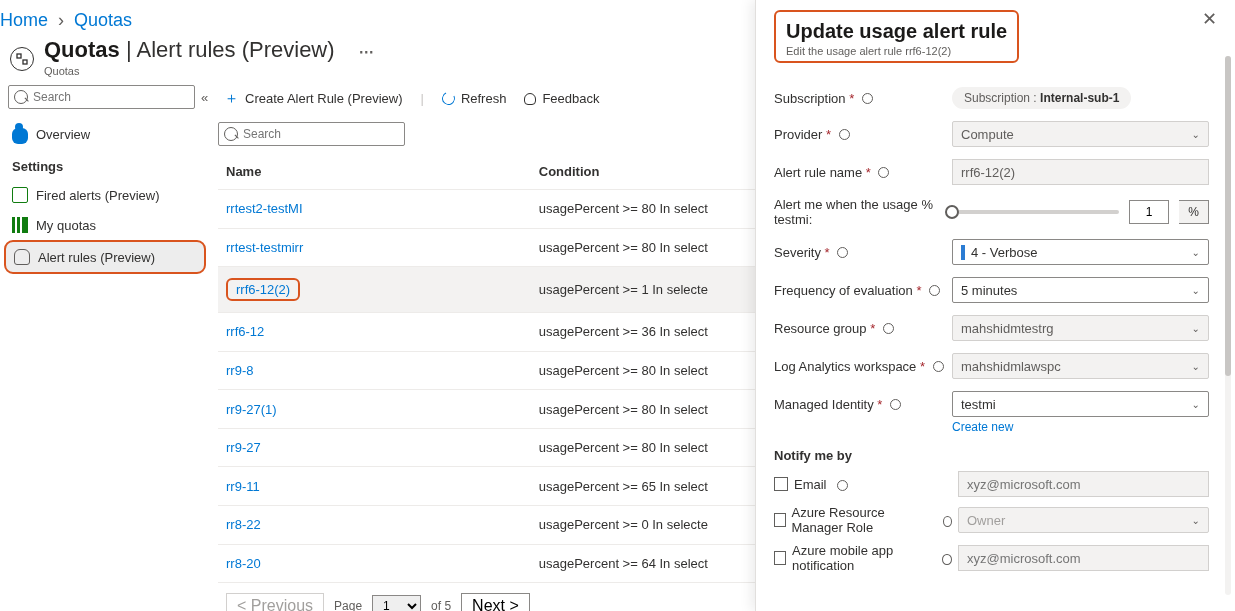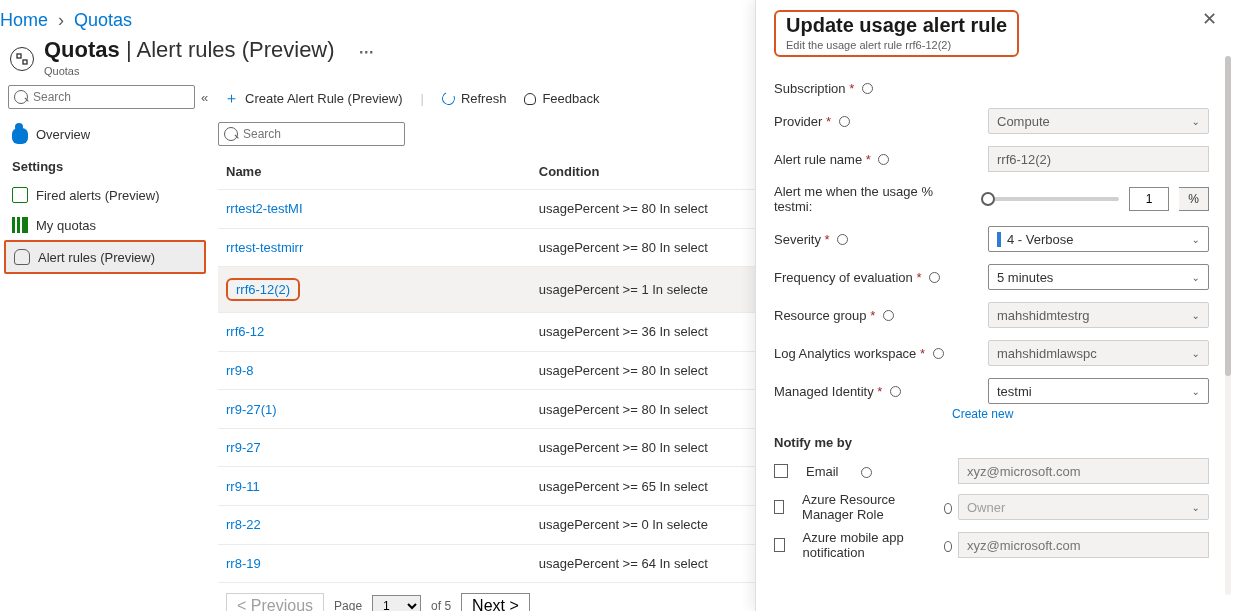--- a/index.html
+++ b/index.html
@@ -57,21 +57,21 @@
     content:""; position:absolute; left:16px; top:60%; width:5px;height:1.4px;
     background:#605e5c; transform:rotate(45deg);
   }
   .collapse-caret { color:#605e5c; cursor:pointer;}
 
   .side-item { display:flex; align-items:center; gap:8px; padding:7px 8px; cursor:pointer; font-size:13px; color:#323130;}
   .side-item.active { background:#ededed; }
   .side-item .ic { width:16px;height:16px; display:inline-flex;align-items:center;justify-content:center;}
   .side-heading { font-weight:600; padding:10px 8px 6px 8px; font-size:13px;}
 
-  .highlight-box { border:2.5px solid #d9541e; border-radius:2px; }
+  .highlight-box { border:2.5px solid #d9541e; border-radius:9px; }
 
   
   .main { flex:1; padding:0 8px; position:relative;}
   .toolbar { display:flex; align-items:center; gap:18px; padding:4px 0 10px 6px; color:#323130;}
   .tb-btn { display:inline-flex; align-items:center; gap:6px; cursor:pointer; font-size:13px;}
   .tb-sep { color:#c8c6c4;}
   .filters-row { display:flex; align-items:center; gap:12px; margin: 4px 0 8px 0;}
   .main-search {width:180px;}
   .pill {
     background:#edebe9; border-radius:14px; padding:4px 12px;
@@ -104,29 +104,29 @@
   .pager select{ font-size:12px; border:1px solid #8a8886; padding:2px 14px 2px 6px;}
 
   
   .panel {
     position:absolute; right:0; top:0; width:480px; height:611px;
     background:#fff; border-left:1px solid #e1dfdd;
     box-shadow:-4px 0 12px rgba(0,0,0,.08);
     display:flex; flex-direction:column;
   }
   .panel-head{ padding:10px 18px 8px 18px; display:flex; justify-content:space-between; align-items:flex-start;}
-  .panel-title-wrap{ border:2.5px solid #d9541e; border-radius:6px; padding:2px 10px 4px 10px;}
+  .panel-title-wrap{ border:2.5px solid #d9541e; border-radius:6px; padding:8px 10px 4px 10px;}
   .panel-title{ font-size:20px; font-weight:600; color:#1b1a19;}
   .panel-sub{ font-size:11px; color:#605e5c; margin-top:2px;}
   .close-x{ font-size:18px; color:#605e5c; cursor:pointer; line-height:1;}
   .panel-body{ padding:4px 26px 10px 18px; overflow-y:auto; position:relative;}
   .scroll-track{ position:absolute; right:4px; top:56px; bottom:16px; width:6px; background:#f3f2f1; border-radius:3px;}
   .scroll-thumb{ position:absolute; right:4px; top:56px; width:6px; height:320px; background:#c8c6c4; border-radius:3px;}
 
-  .form-row{ display:flex; align-items:center; margin:12px 0;gap:36px;}
+  .form-row{ display:flex; align-items:center; margin:12px 0;}
   .form-row label{ width:178px; font-size:13px; color:#323130;}
   .req{ color:#a4262c; }
   .info{ display:inline-block; width:11px;height:11px;border:1px solid #605e5c;border-radius:50%;
     margin-left:4px; position:relative; top:1px;}
 
   .chip{
     background:#f3f2f1; border-radius:12px; padding:4px 12px; font-size:12px;
     color:#605e5c;
   }
   .chip .k{} .chip .v{ font-weight:600; color:#323130;}
@@ -148,21 +148,21 @@
   .slider-thumb{ position:absolute; left:0; top:50%; transform:translate(-50%,-50%);
     width:14px;height:14px;border-radius:50%;background:#fff;border:2px solid #605e5c;}
   .slider-val{ width:40px; height:24px; border:1px solid #8a8886; text-align:center; font-size:12px;}
   .slider-unit{ width:30px; height:24px; border:1px solid #8a8886; border-left:none; text-align:center;
     font-size:12px; display:flex;align-items:center;justify-content:center; background:#f3f2f1;}
 
   .link-small{ font-size:12px; color:#0078d4;}
 
   .section-title{ font-weight:600; margin:14px 0 6px 0;}
   .check-row{ display:flex; align-items:center; gap:6px; margin:8px 0;}
-  .check-row label{ width:178px; display:flex; align-items:center; gap:18px;}
+  .check-row label{ width:178px; display:flex; align-items:center; gap:6px;}
   .chk{ width:14px;height:14px;border:1px solid #605e5c; display:inline-block;}
   .ph{ color:#a19f9d;}
 
   
   .cloud-ic{ width:16px;height:10px;background:#0078d4;border-radius:6px;position:relative;top:2px;}
   .cloud-ic::before{content:"";position:absolute;top:-5px;left:3px;width:8px;height:8px;background:#0078d4;border-radius:50%;}
   .green-bars{display:inline-block;width:14px;height:12px;background:linear-gradient(90deg,#107c10 3px,transparent 3px 5px,#107c10 5px 8px,transparent 8px 10px,#107c10 10px 13px);}
   .green-doc{display:inline-block;width:12px;height:14px;border:1.5px solid #107c10;border-radius:2px;}
   .bell-ic{display:inline-block;width:12px;height:12px;border:1.4px solid #605e5c;border-radius:6px 6px 3px 3px;position:relative;}
   .plus-ic{color:#0078d4;font-size:15px;font-weight:400;}
@@ -301,21 +301,21 @@
             <td><a class="name-link">rr9-11</a></td>
             <td>usagePercent &gt;= 65 In select</td>
             <td><span class="sev-bar sev-yellow"></span>2 - Warning</td>
           </tr>
           <tr>
             <td><a class="name-link">rr8-22</a></td>
             <td>usagePercent &gt;= 0 In selecte</td>
             <td><span class="sev-bar sev-yellow"></span>2 - Warning</td>
           </tr>
           <tr>
-            <td><a class="name-link">rr8-19</a></td>
+            <td><a class="name-link">rr8-20</a></td>
             <td>usagePercent &gt;= 64 In select</td>
             <td><span class="sev-bar sev-blue"></span>4 - Verbose</td>
           </tr>
         </tbody>
     </table>
 
     <div class="pager">
       <button disabled="">&lt; Previous</button>
       <span>Page</span>
       <select><option>1</option></select>
@@ -331,20 +331,23 @@
       <div class="panel-title">Update usage alert rule</div>
       <div class="panel-sub">Edit the usage alert rule rrf6-12(2)</div>
     </div>
     <span class="close-x">✕</span>
   </div>
 
   <div class="panel-body">
 
     <div class="form-row">
       <label><span>Subscription</span> <span class="req">*</span> <span class="info"></span></label>
+      <span class="chip">
+        <span class="k">Subscription :</span> <span class="v">Internal-sub-1</span>
+      </span>
     </div>
 
     <div class="form-row">
       <label><span>Provider</span> <span class="req">*</span> <span class="info"></span></label>
       <div class="dd disabled">
           <span>Compute</span>
           <span class="chev">⌄</span>
         </div>
     </div>
 

